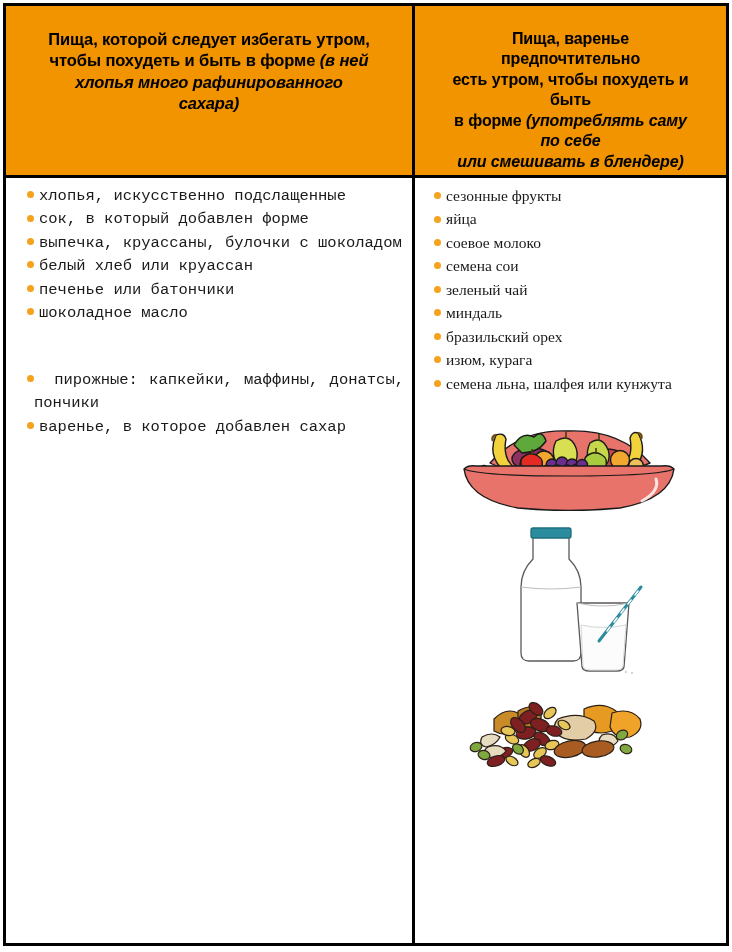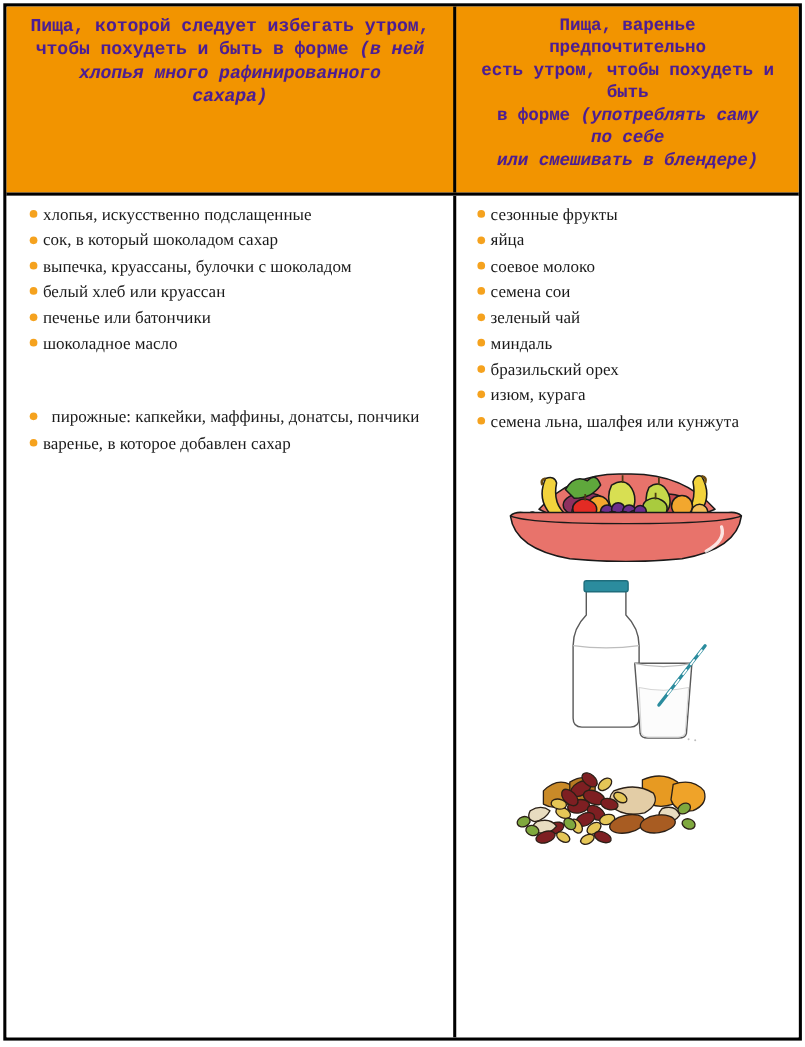--- a/index.html
+++ b/index.html
@@ -52,28 +52,29 @@
     overflow: hidden;
   }
   .header-cell.left {
     width: 409px;
     border-right: 3px solid #000000;
   }
   .header-cell.right {
     flex: 1 1 auto;
   }
   .header-text {
-    color: #4c1d95;
-    font-family: Liberation Mono, monospace;
+    color: #000000;
+    font-family: Liberation Sans, sans-serif;
     font-weight: bold;
     font-size: 16.5px;
     line-height: 1.30;
     text-align: center;
     letter-spacing: -0.1px;
     text-shadow: 0 0 1px rgba(0,0,0,0.10);
+    margin-top: 16px;
   }
   .header-text .it {
     font-style: italic;
   }
   .header-cell.right .header-text {
     font-size: 16px;
     line-height: 1.28;
   }
 
   
@@ -127,20 +128,21 @@
     vertical-align: 0.12em;
     margin-right: 5px;
   }
   ul.food-list li .txt {
     display: inline;
   }
   .body-cell.left ul.food-list li {
     padding-left: 24px;
     text-indent: -24px;
     margin-left: 0;
+    font-family: Liberation Mono, monospace;
   }
   .body-cell.left ul.food-list li .bullet {
     margin-left: 17px;
   }
   .body-cell.left ul.food-list li.justify {
     text-align: justify;
     text-justify: inter-word;
     margin-top: 44px;
   }
   .body-cell.left ul.food-list li.justify .bullet {
@@ -199,21 +201,21 @@
         </div>
       </div>
 
     </div>
 
     <div class="body-row">
 
       <div class="body-cell left">
         <ul class="food-list">
           <li><span class="bullet"></span><span class="txt">хлопья, искусственно подслащенные</span></li>
-          <li><span class="bullet"></span><span class="txt">сок, в который шоколадом сахар</span></li>
+          <li><span class="bullet"></span><span class="txt">сок, в который добавлен форме</span></li>
           <li><span class="bullet"></span><span class="txt">выпечка, круассаны, булочки с шоколадом</span></li>
           <li><span class="bullet"></span><span class="txt">белый хлеб или круассан</span></li>
           <li><span class="bullet"></span><span class="txt">печенье или батончики</span></li>
           <li><span class="bullet"></span><span class="txt">шоколадное масло</span></li>
           <li class="justify"><span class="bullet"></span><span class="txt"> пирожные: капкейки, маффины, донатсы, пончики</span></li>
           <li><span class="bullet"></span><span class="txt">варенье, в которое добавлен сахар</span></li>
         </ul>
       </div>
 
       <div class="body-cell right">

